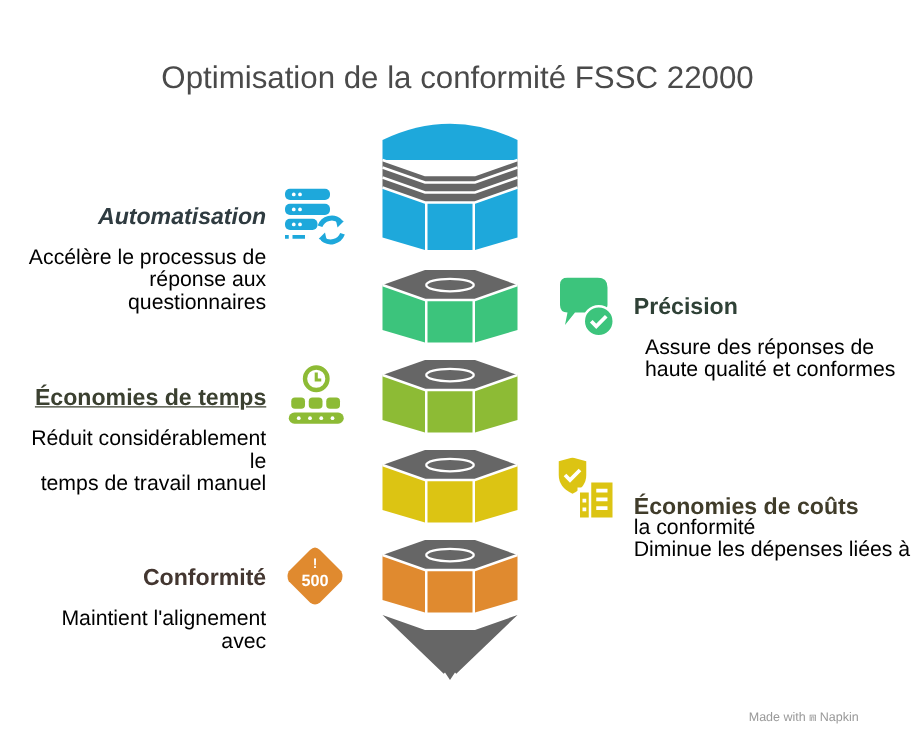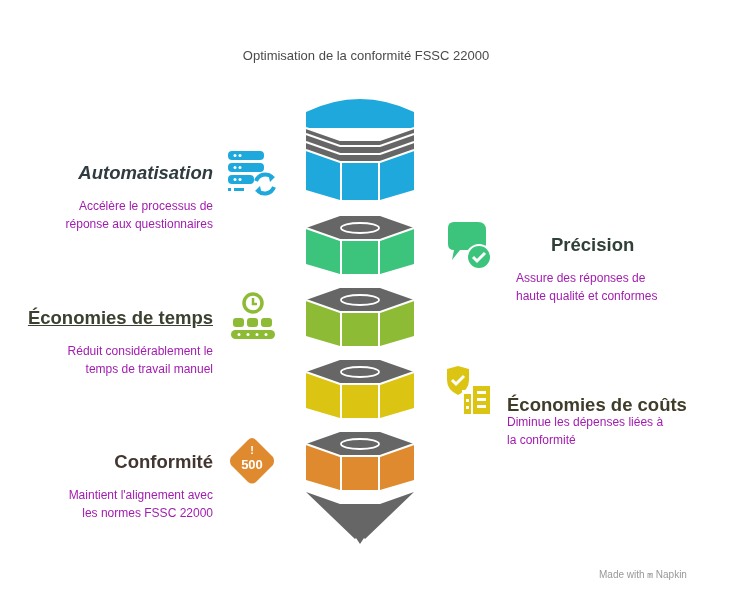--- a/index.html
+++ b/index.html
@@ -1,20 +1,20 @@
 <!DOCTYPE html>
 <html><head>
 <meta charset="utf-8">
 <style>
   html, body { margin:0; padding:0; background:#ffffff; }
   body { width:732px; height:605px; position:relative; overflow:hidden; font-family:"Liberation Sans", sans-serif; }
-  .title { position:absolute; left:0; width:732px; top:48px; text-align:center; font-size:13px; color:#4a4a4a; }
+  .title { position:absolute; left:0; width:732px; top:48px; text-align:center; font-size:25px; color:#4a4a4a; }
   .stack { position:absolute; left:0; top:0; }
   .label { position:absolute; font-weight:bold; font-size:18.5px; }
-  .desc { position:absolute; font-size:12px; line-height:18px; color:#a21caf; }
+  .desc { position:absolute; font-size:17px; line-height:18px; color:#000000; }
   .right-align { text-align:right; }
   .icon { position:absolute; }
   .footer { position:absolute; left:599px; top:569px; font-size:10px; color:#999; }
 </style>
 </head>
 <body>
 
 <div class="title">Optimisation de la conformité FSSC 22000</div>
 
 <svg class="stack" width="732" height="605">
@@ -89,21 +89,21 @@
   <path d="M42,24 L49,28 L44,33 Z" fill="#1ea8db"></path>
   <path d="M48,38 A10,10 0 0 1 32,42" stroke="#1ea8db" stroke-width="4" fill="none"></path>
   <path d="M36,46 L29,42 L34,37 Z" fill="#1ea8db"></path>
 </svg>
 
 <svg class="icon" style="left:444px;top:222px;" width="50" height="48">
   <path d="M4,6 Q4,0 10,0 L34,0 Q42,0 42,8 L42,22 Q42,28 34,28 L16,28 L8,38 L10,28 Q4,28 4,22 Z" fill="#3cc47c"></path>
   <circle cx="35" cy="35" r="12" fill="#3cc47c" stroke="#fff" stroke-width="2"></circle>
   <path d="M29,35 L33,39 L41,31" stroke="#fff" stroke-width="3" fill="none"></path>
 </svg>
-<div class="label" style="left: 507px; top: 234px; color: rgb(47, 65, 54); margin-left: 44px;">Précision</div>
+<div class="label" style="left: 507px; top: 234px; color: rgb(47, 65, 54);">Précision</div>
 <div class="desc" style="left:516px;top:269px;">
   <div>Assure des réponses de</div>
   <div>haute qualité et conformes</div>
 </div>
 
 <div class="label right-align" style="left: 20px; width: 193px; top: 307px; color: rgb(59, 64, 48); text-decoration: underline;">Économies de temps</div>
 <div class="desc right-align" style="left:20px;width:193px;top:342px;">
   <div>Réduit considérablement le</div>
   <div>temps de travail manuel</div>
 </div>
@@ -127,28 +127,27 @@
   <rect x="20" y="28" width="7" height="20" fill="#dcc413"></rect>
   <rect x="29" y="20" width="17" height="28" fill="#dcc413"></rect>
   <rect x="33" y="25" width="9" height="3" fill="#fff"></rect>
     <rect x="33" y="32" width="9" height="3" fill="#fff"></rect>
     <rect x="33" y="39" width="9" height="3" fill="#fff"></rect>
   <rect x="22" y="33" width="3" height="3" fill="#fff"></rect>
     <rect x="22" y="40" width="3" height="3" fill="#fff"></rect>
 </svg>
 <div class="label" style="left: 507px; top: 378px; color: rgb(64, 60, 42); margin-top: 16px;">Économies de coûts</div>
 <div class="desc" style="left:507px;top:413px;">
+  <div>la conformité</div>
   <div>Diminue les dépenses liées à</div>
-  <div>la conformité</div>
 </div>
 
 <div class="label right-align" style="left: 20px; width: 193px; top: 451px; color: rgb(67, 54, 48);">Conformité</div>
 <div class="desc right-align" style="left:20px;width:193px;top:486px;">
   <div>Maintient l'alignement avec</div>
-  <div>les normes FSSC 22000</div>
 </div>
 <svg class="icon" style="left:228px;top:437px;" width="48" height="48">
   <path d="M24,1 Q26,1 28,3 L45,20 Q47,24 45,28 L28,45 Q24,48 20,45 L3,28 Q1,24 3,20 L20,3 Q22,1 24,1 Z" fill="#e08a2f"></path>
   <text x="24" y="17" text-anchor="middle" font-family="Liberation Sans, sans-serif" font-weight="bold" font-size="11" fill="#fff">!</text>
   <text x="24" y="32" text-anchor="middle" font-family="Liberation Sans, sans-serif" font-weight="bold" font-size="13" fill="#fff">500</text>
 </svg>
 
 <div class="footer">
   <span>Made with</span>
   <span>⩎</span>

